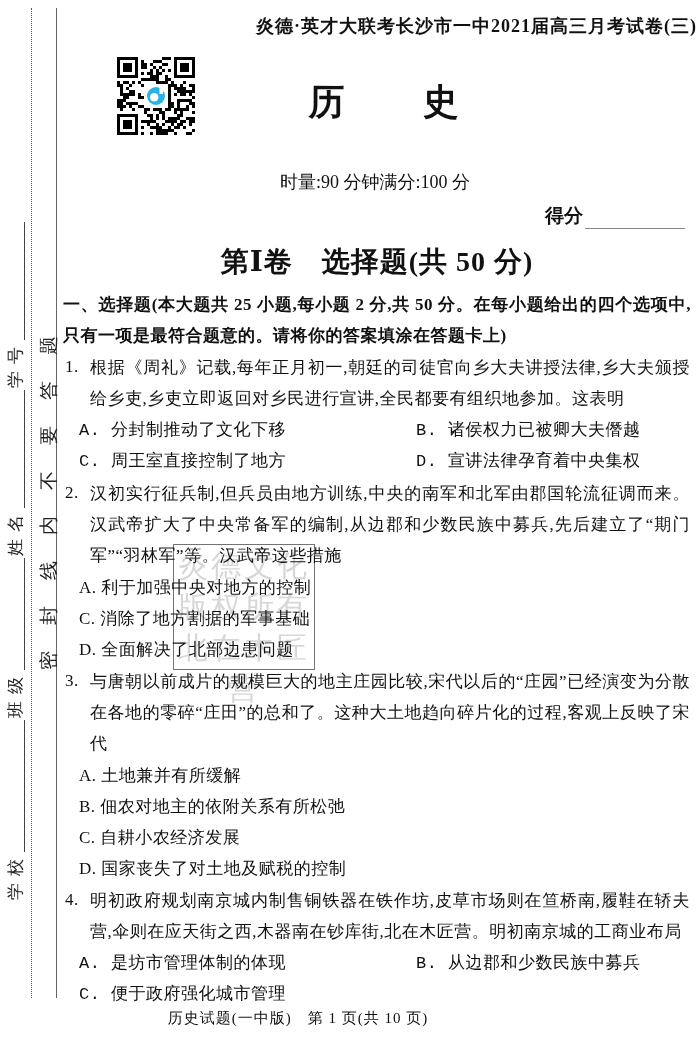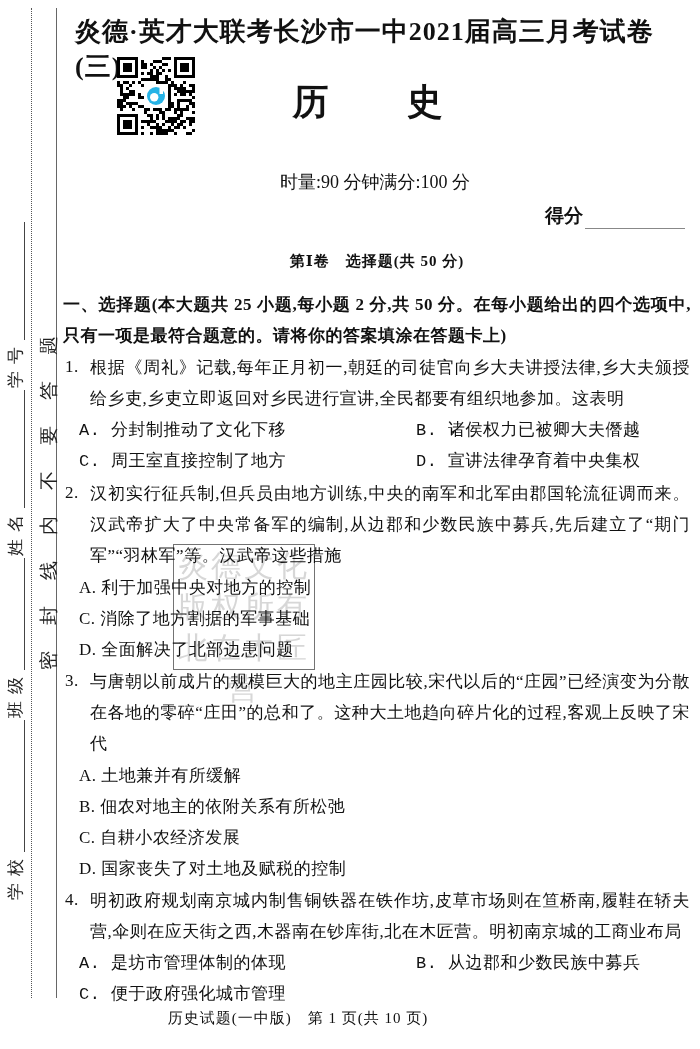--- a/index.html
+++ b/index.html
@@ -33,25 +33,25 @@
     flex:none;border-bottom:1px solid #444;height:16px;margin:0 2px 2px 0;
   }
   .strip-seal{
     left:36px;height:22px;
     padding-left:330px;
     font-size:19px;letter-spacing:26px;color:#222;
   }
   
   .paper-title{
     position:absolute;left:75px;top:14px;width:622px;
-    text-align:left;font-size:26px;font-weight:bold;letter-spacing:1px;
+    text-align:right;font-size:18px;font-weight:bold;letter-spacing:1px;
   }
   .qr-wrap{position:absolute;left:117px;top:57px;width:78px;height:78px;}
   .subject-title{
-    position:absolute;left:61px;top:78px;width:615px;
+    position:absolute;left:77px;top:78px;width:615px;
     text-align:center;font-size:36px;font-weight:bold;letter-spacing:2px;
   }
   .info-line{
     position:absolute;left:75px;top:170px;width:600px;
     display:flex;justify-content:center;font-size:18px;
   }
   .score-wrap{
     position:absolute;left:545px;top:203px;font-size:19px;font-weight:bold;
     display:flex;align-items:flex-end;
   }
@@ -62,21 +62,21 @@
     border:1px solid #737373;
     color:#d7d7d7;font-size:30px;line-height:41px;text-align:center;
     letter-spacing:3px;z-index:0;
   }
   
   .content{
     position:absolute;left:63px;top:246px;width:628px;z-index:1;
     font-size:17px;line-height:31px;letter-spacing:0.5px;
   }
   .section-heading{
-    text-align:center;font-size:15px;font-weight:bold;margin:0 0 12px 0;
+    text-align:center;font-size:28px;font-weight:bold;margin:0 0 12px 0;
     letter-spacing:1px;
   }
   .intro{font-weight:bold;text-align:justify;margin:0;}
   .q-row{display:flex;align-items:flex-start;}
   .qnum{flex:none;width:24px;padding-left:2px;}
   .stem{flex:1;margin:1px;text-align:justify;}
   .opts-two{display:grid;grid-template-columns:337px 1fr;padding-left:16px;font-family:Liberation Mono, monospace;}
   .opts-one{padding-left:16px;}
   .opt{line-height:31px;}
   

